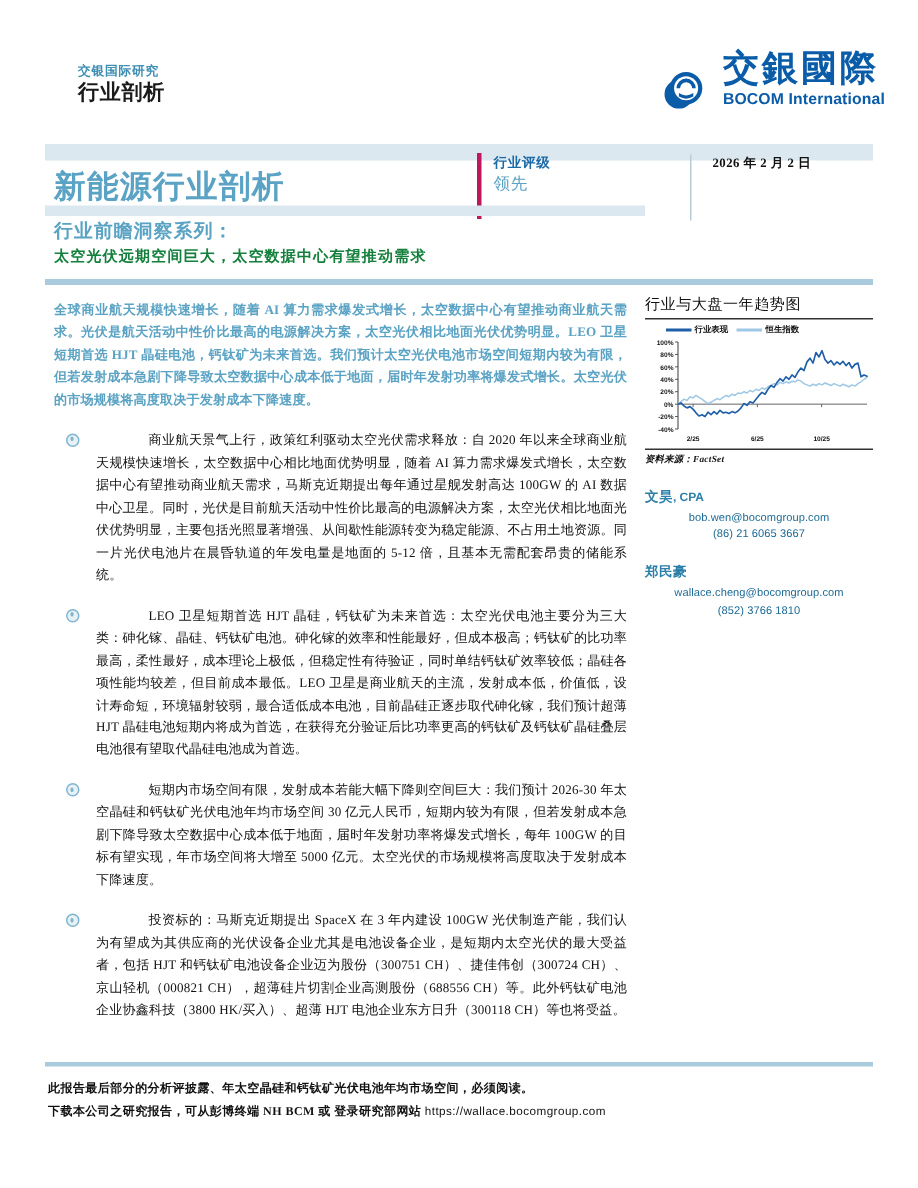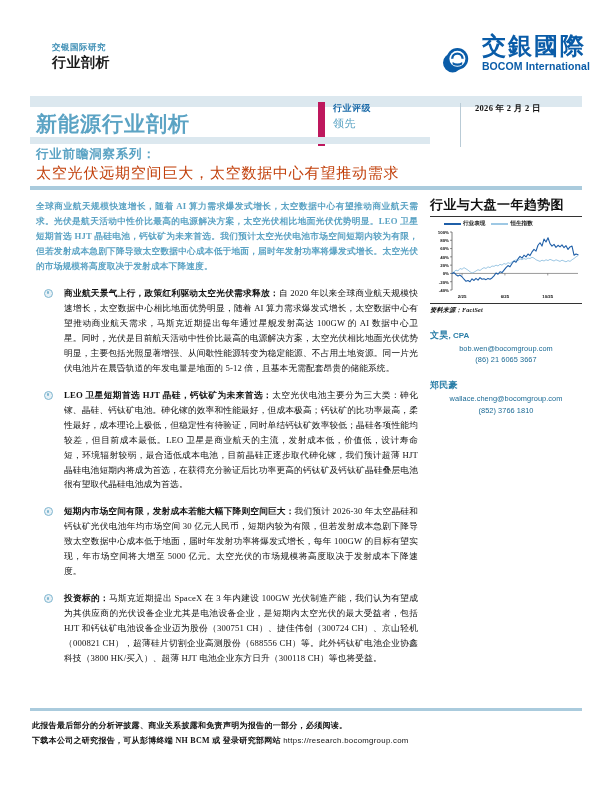--- a/index.html
+++ b/index.html
@@ -103,21 +103,21 @@
     font-weight: bold;
     color: #5ba3c4;
     letter-spacing: 1px;
   }
   .rating-cell {
     position: absolute;
     left: 288px;
     top: -5px;
     width: 138px;
     padding-left: 8px;
-    border-left: 7px solid #be185d;
+    border-left: 3px solid #be185d;
     height: 44px;
   }
   .rating-label {
     font-size: 9px;
     font-weight: bold;
     color: #1a6aa8;
     letter-spacing: 0.5px;
     line-height: 1.5;
   }
   .rating-value {
@@ -149,23 +149,23 @@
     top: 146px;
     font-size: 12.5px;
     font-weight: bold;
     color: #5ba3c4;
     letter-spacing: 0.8px;
   }
   .headline {
     position: absolute;
     left: 36px;
     top: 164px;
-    font-size: 15px;
-    font-weight: normal;
-    color: #c2410c;
+    font-size: 10px;
+    font-weight: bold;
+    color: #15803d;
     letter-spacing: 0.8px;
   }
 
   
   .left-col {
     position: absolute;
     left: 36px;
     top: 199px;
     width: 382px;
   }
@@ -206,33 +206,34 @@
     border-radius: 50%;
   }
   .bullet-text {
     font-size: 8.7px;
     color: #111;
     line-height: 1.72;
     text-align: justify;
     letter-spacing: 0.15px;
   }
   .bullet-text b {
-    font-weight: bold;
+    font-weight: normal;
+    margin-left: 35px;
   }
 
   
   .right-col {
     position: absolute;
     left: 430px;
     top: 196px;
     width: 152px;
   }
   .chart-title {
-    font-size: 13px;
-    font-weight: bold;
+    font-size: 10px;
+    font-weight: normal;
     color: #111;
     letter-spacing: 0.4px;
     padding-bottom: 2px;
   }
   .chart-rule {
     height: 1px;
     background: #333;
     margin-bottom: 3px;
   }
   .legend {
@@ -446,17 +447,17 @@
       <div class="analyst">
         <div class="analyst-name">郑民豪</div>
         <div class="analyst-email">wallace.cheng@bocomgroup.com</div>
         <div class="analyst-phone">(852) 3766 1810</div>
       </div>
     </div>
   </div>
 
   <div class="footer-rule"></div>
   <div class="footer">
-    <div class="footer-line1">此报告最后部分的分析评披露、商业关系披露和免责声明为报告的一部分，必须阅读。</div>
-    <div class="footer-line2"><span>下载本公司之研究报告，可从彭博终端 NH BCM 或 登录研究部网站 </span><span class="footer-url">https://research.bocomgroup.com</span></div>
+    <div class="footer-line1">此报告最后部分的分析评披露、年太空晶硅和钙钛矿光伏电池年均市场空间，必须阅读。</div>
+    <div class="footer-line2"><span>下载本公司之研究报告，可从彭博终端 NH BCM 或 登录研究部网站 </span><span class="footer-url">https://wallace.bocomgroup.com</span></div>
   </div>
 
 </div>
 
 </body></html>

